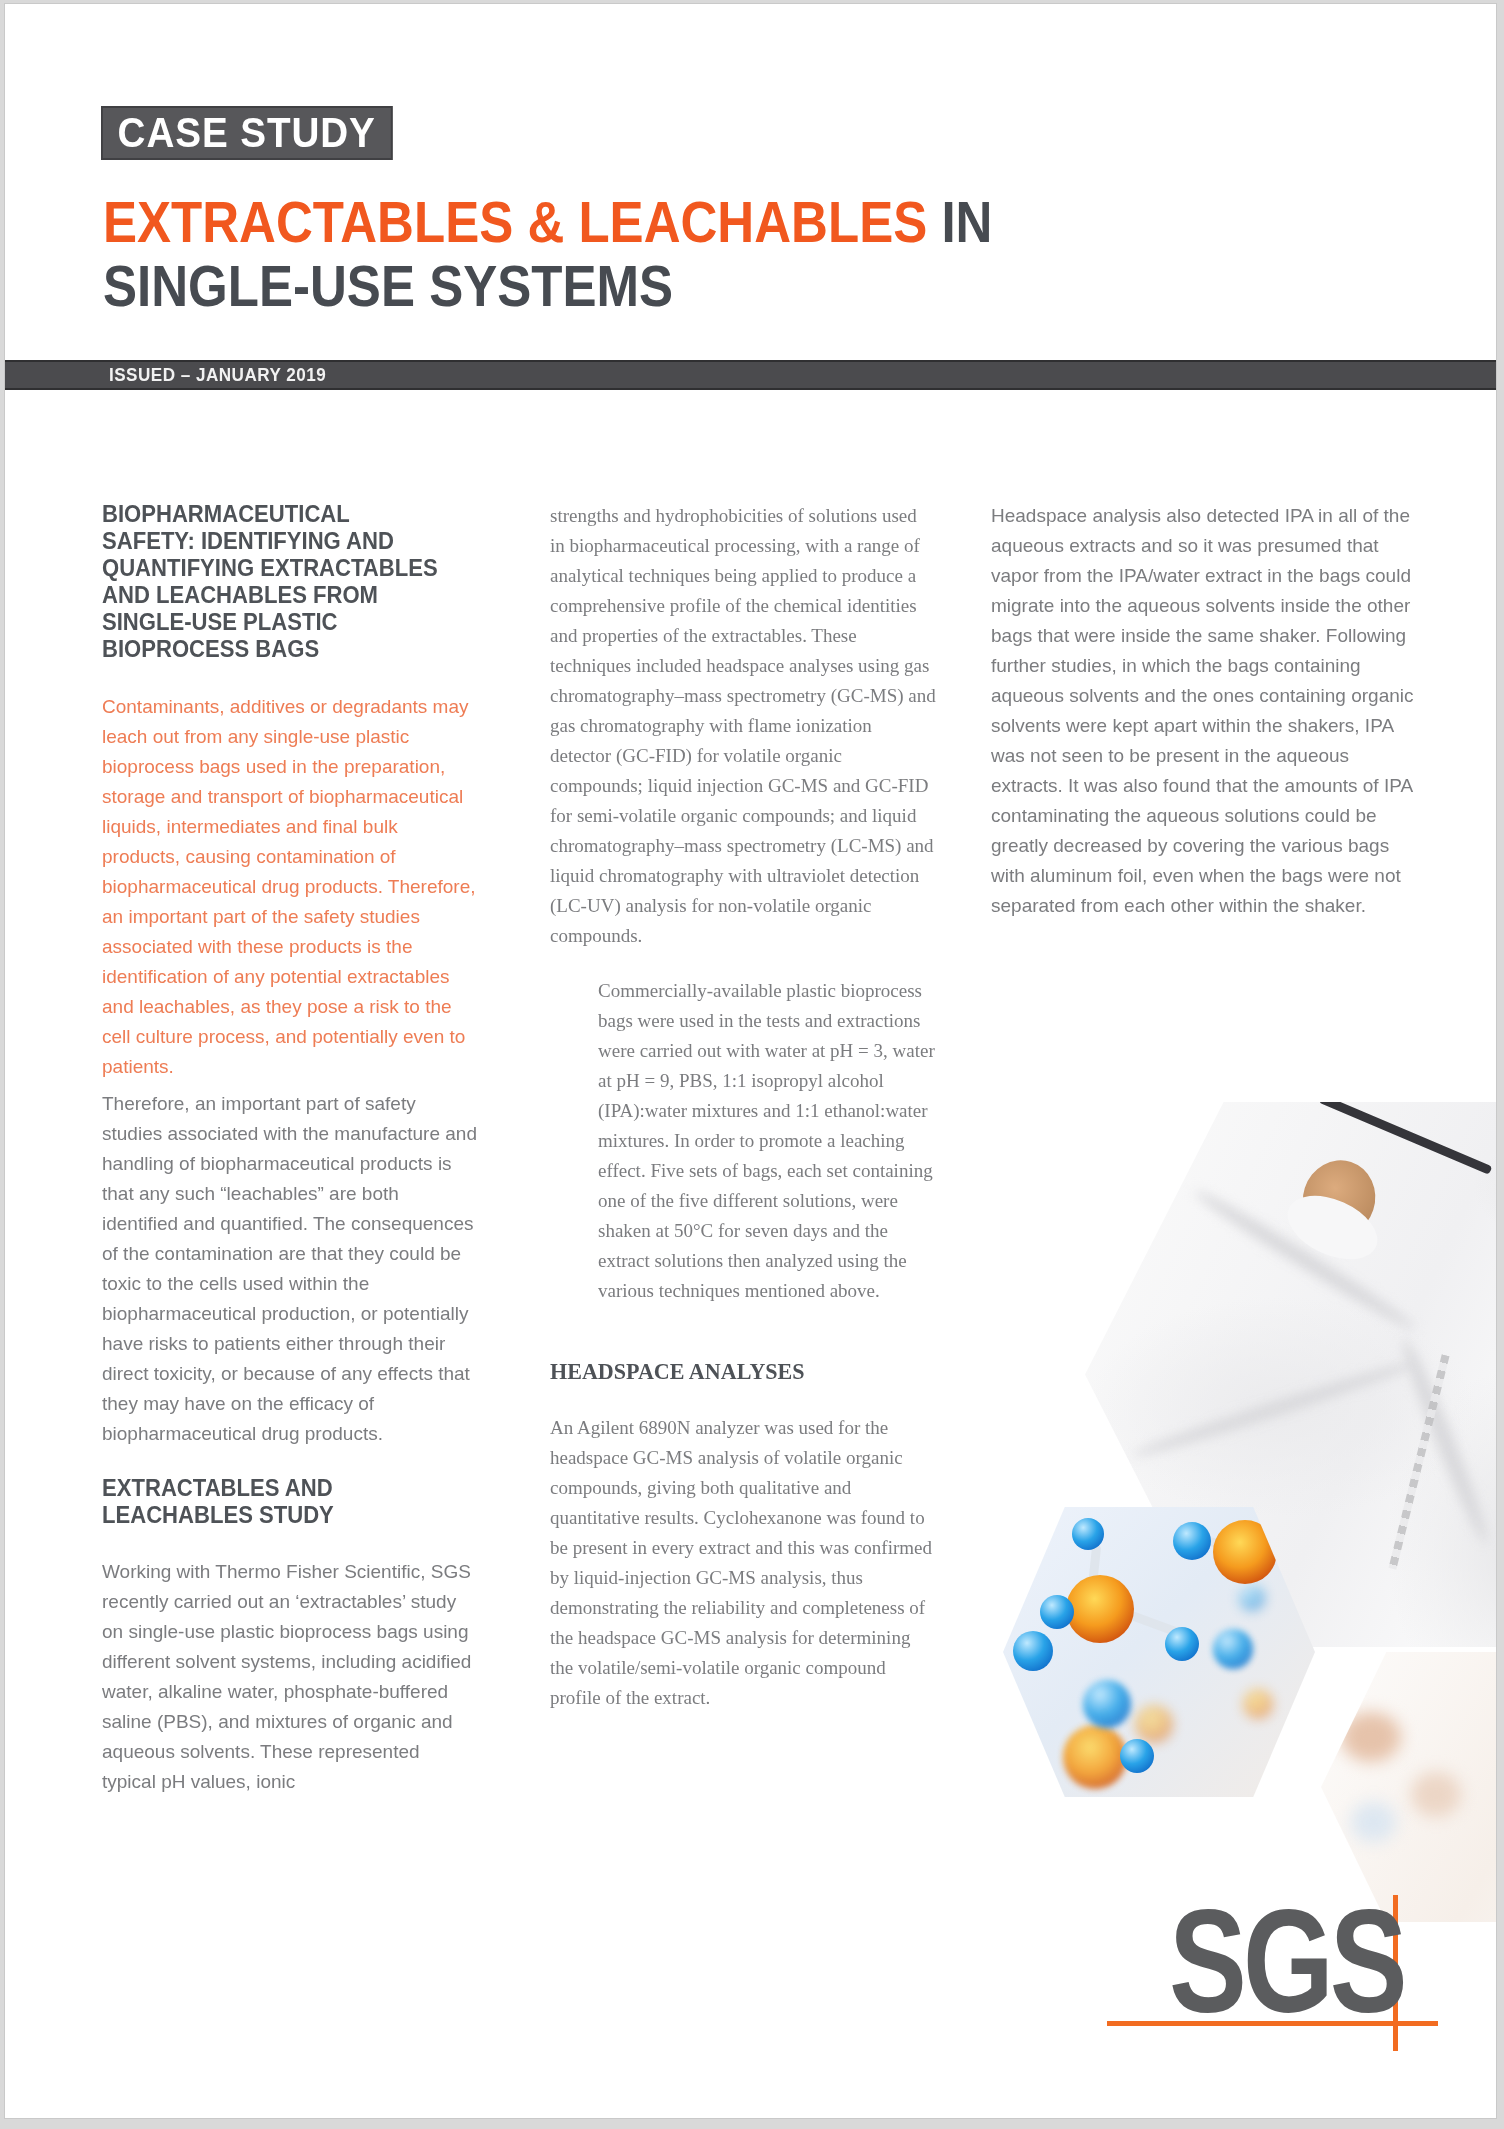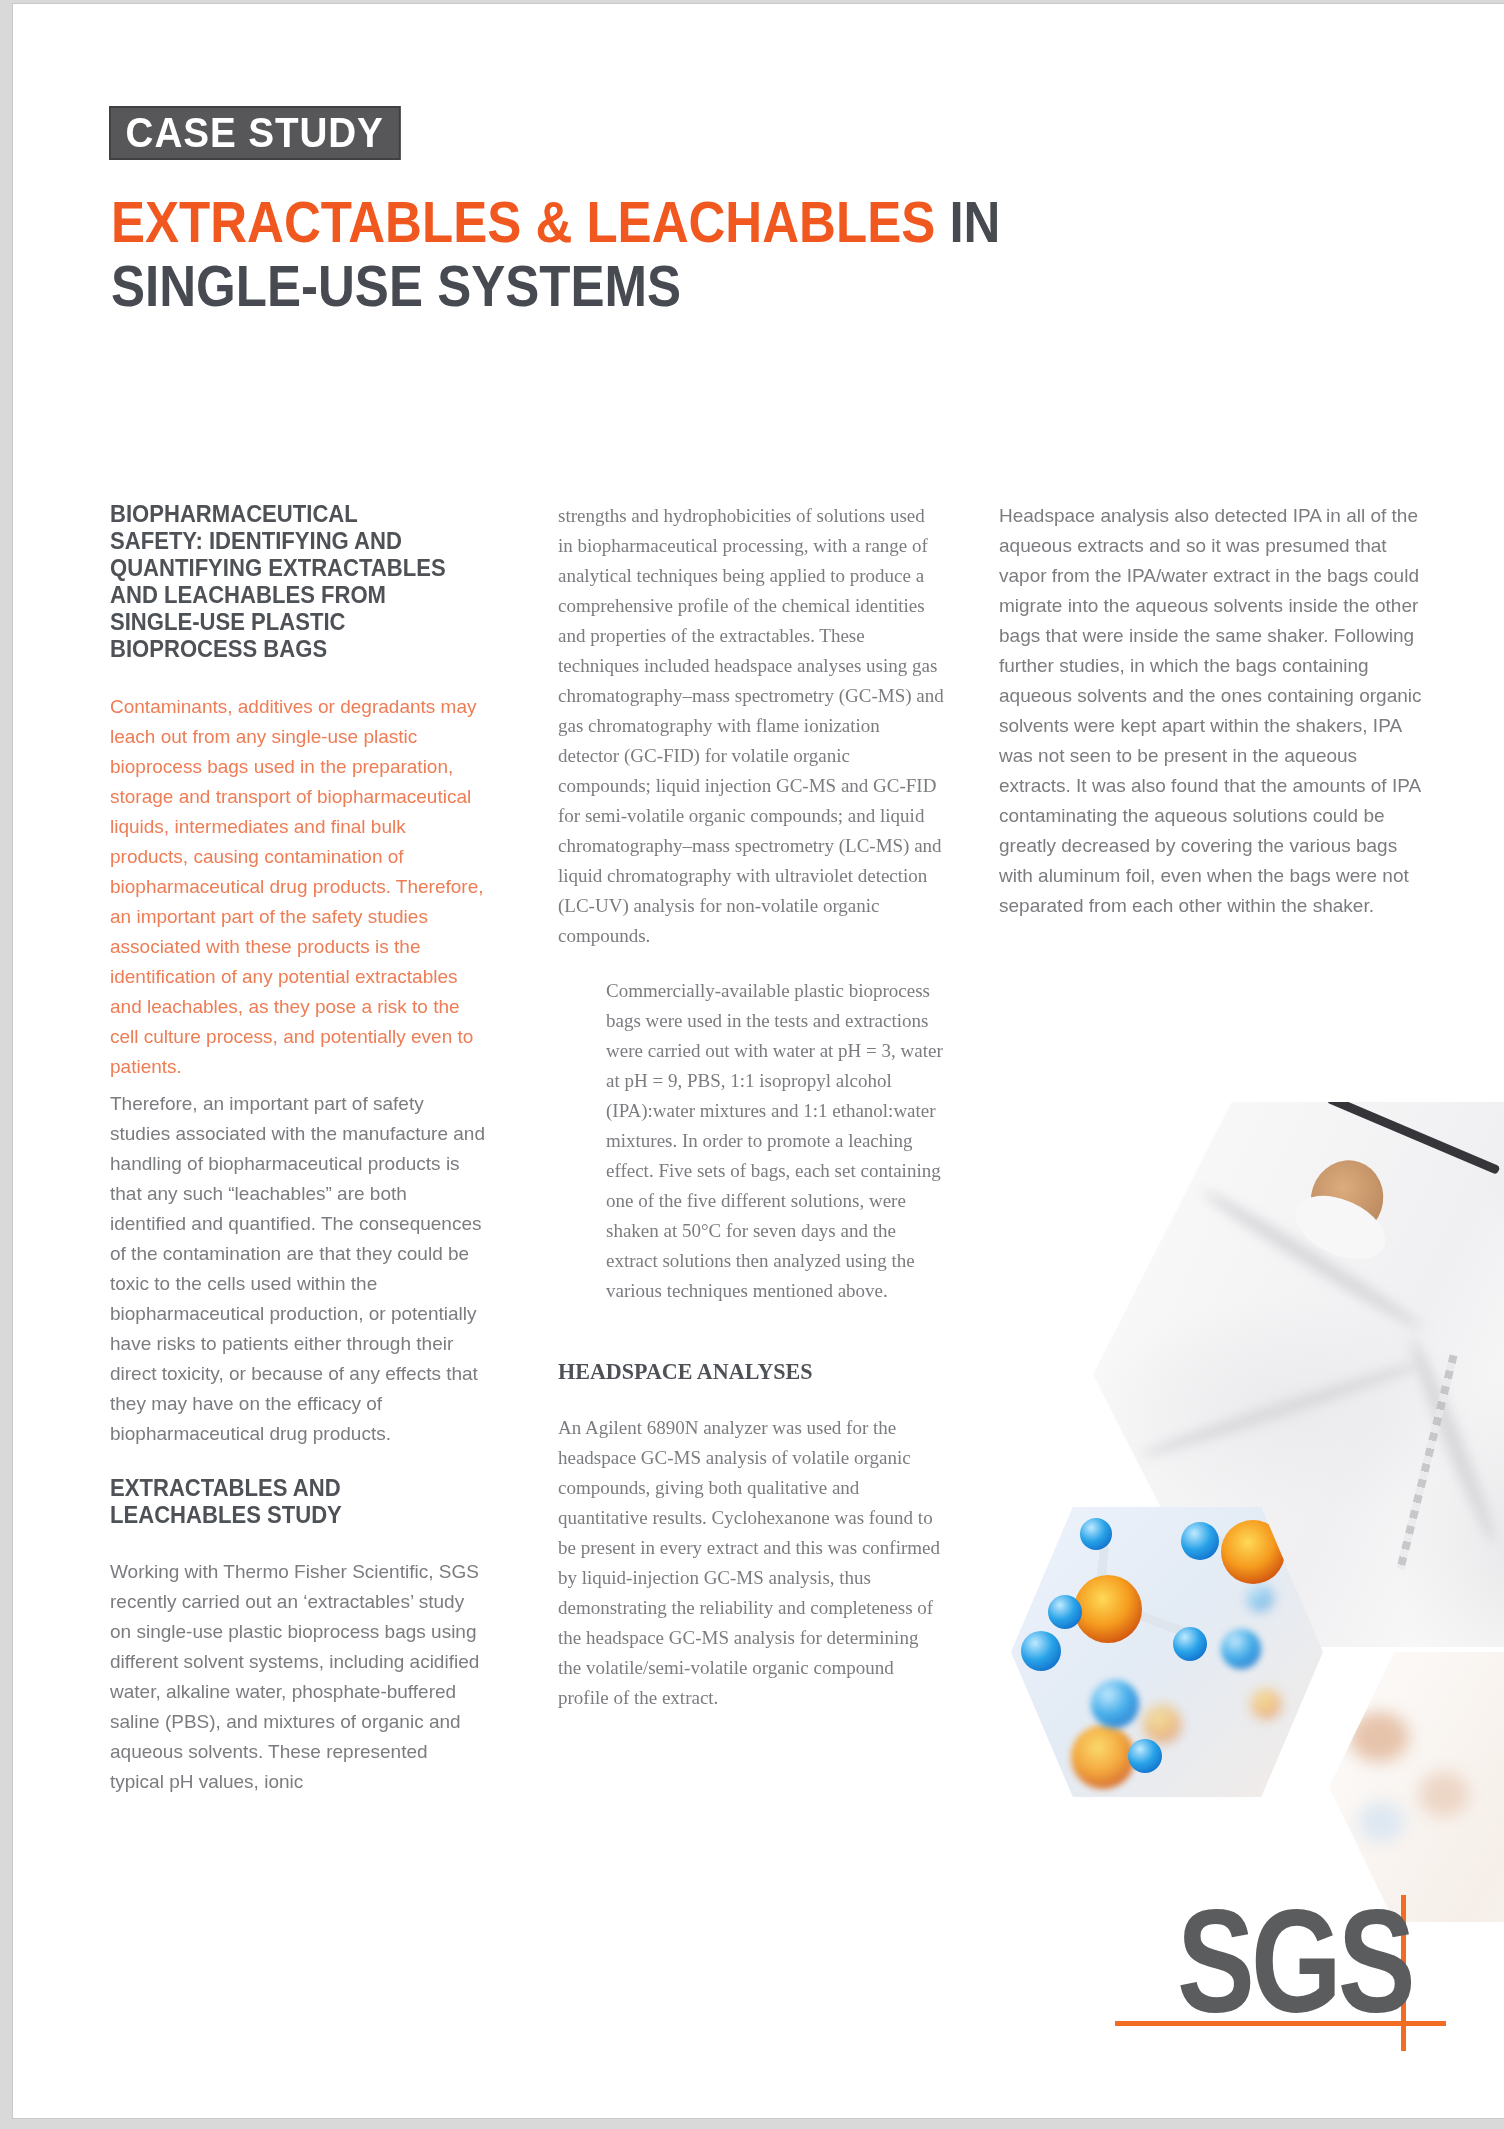--- a/index.html
+++ b/index.html
@@ -3,21 +3,21 @@
 <meta charset="utf-8">
 <style>
   html,body{margin:0;padding:0;}
   body{
     width:1504px;height:2129px;position:relative;
     background:#d9d9d9;
     font-family:"Liberation Sans","DejaVu Sans",sans-serif;
     overflow:hidden;
   }
   .page{
-    position:absolute;left:12px;top:3px;width:1491px;height:2114px;
+    position:absolute;left:4px;top:3px;width:1491px;height:2114px;
     background:#ffffff;border:1px solid #c9c9c9;overflow:hidden;
   }
   
   .badge{
     position:absolute;left:96px;top:102px;height:50px;
     background:#57575a;border:2px solid #404043;
     color:#ffffff;font-weight:bold;font-size:42px;line-height:50px;
     padding:0 16px;letter-spacing:1px;
     transform:scaleX(.92);transform-origin:left center;white-space:nowrap;
   }
@@ -113,20 +113,23 @@
 
 <div class="page">
 
   <div class="badge">CASE STUDY</div>
 
   <div class="doc-title">
     <div><span class="accent">EXTRACTABLES &amp; LEACHABLES</span><span class="dark"> IN</span></div>
     <div class="dark">SINGLE-USE SYSTEMS</div>
   </div>
 
+  <div class="issued-bar">
+    <span>ISSUED – JANUARY 2019</span>
+  </div>
 
   <div class="col col1">
     <h3 class="section-heading mt3">BIOPHARMACEUTICAL
 SAFETY: IDENTIFYING AND
 QUANTIFYING EXTRACTABLES
 AND LEACHABLES FROM
 SINGLE-USE PLASTIC
 BIOPROCESS BAGS</h3>
     <p class="para lead mt29">Contaminants, additives or degradants may leach out from any single-use plastic bioprocess bags used in the preparation, storage and transport of biopharmaceutical liquids, intermediates and final bulk products, causing contamination of biopharmaceutical drug products. Therefore, an important part of the safety studies associated with these products is the identification of any potential extractables and leachables, as they pose a risk to the cell culture process, and potentially even to patients.</p>
     <p class="para mt16">Therefore, an important part of safety studies associated with the manufacture and handling of biopharmaceutical products is that any such “leachables” are both identified and quantified. The consequences of the contamination are that they could be toxic to the cells used within the biopharmaceutical production, or potentially have risks to patients either through their direct toxicity, or because of any effects that they may have on the efficacy of biopharmaceutical drug products.</p>

